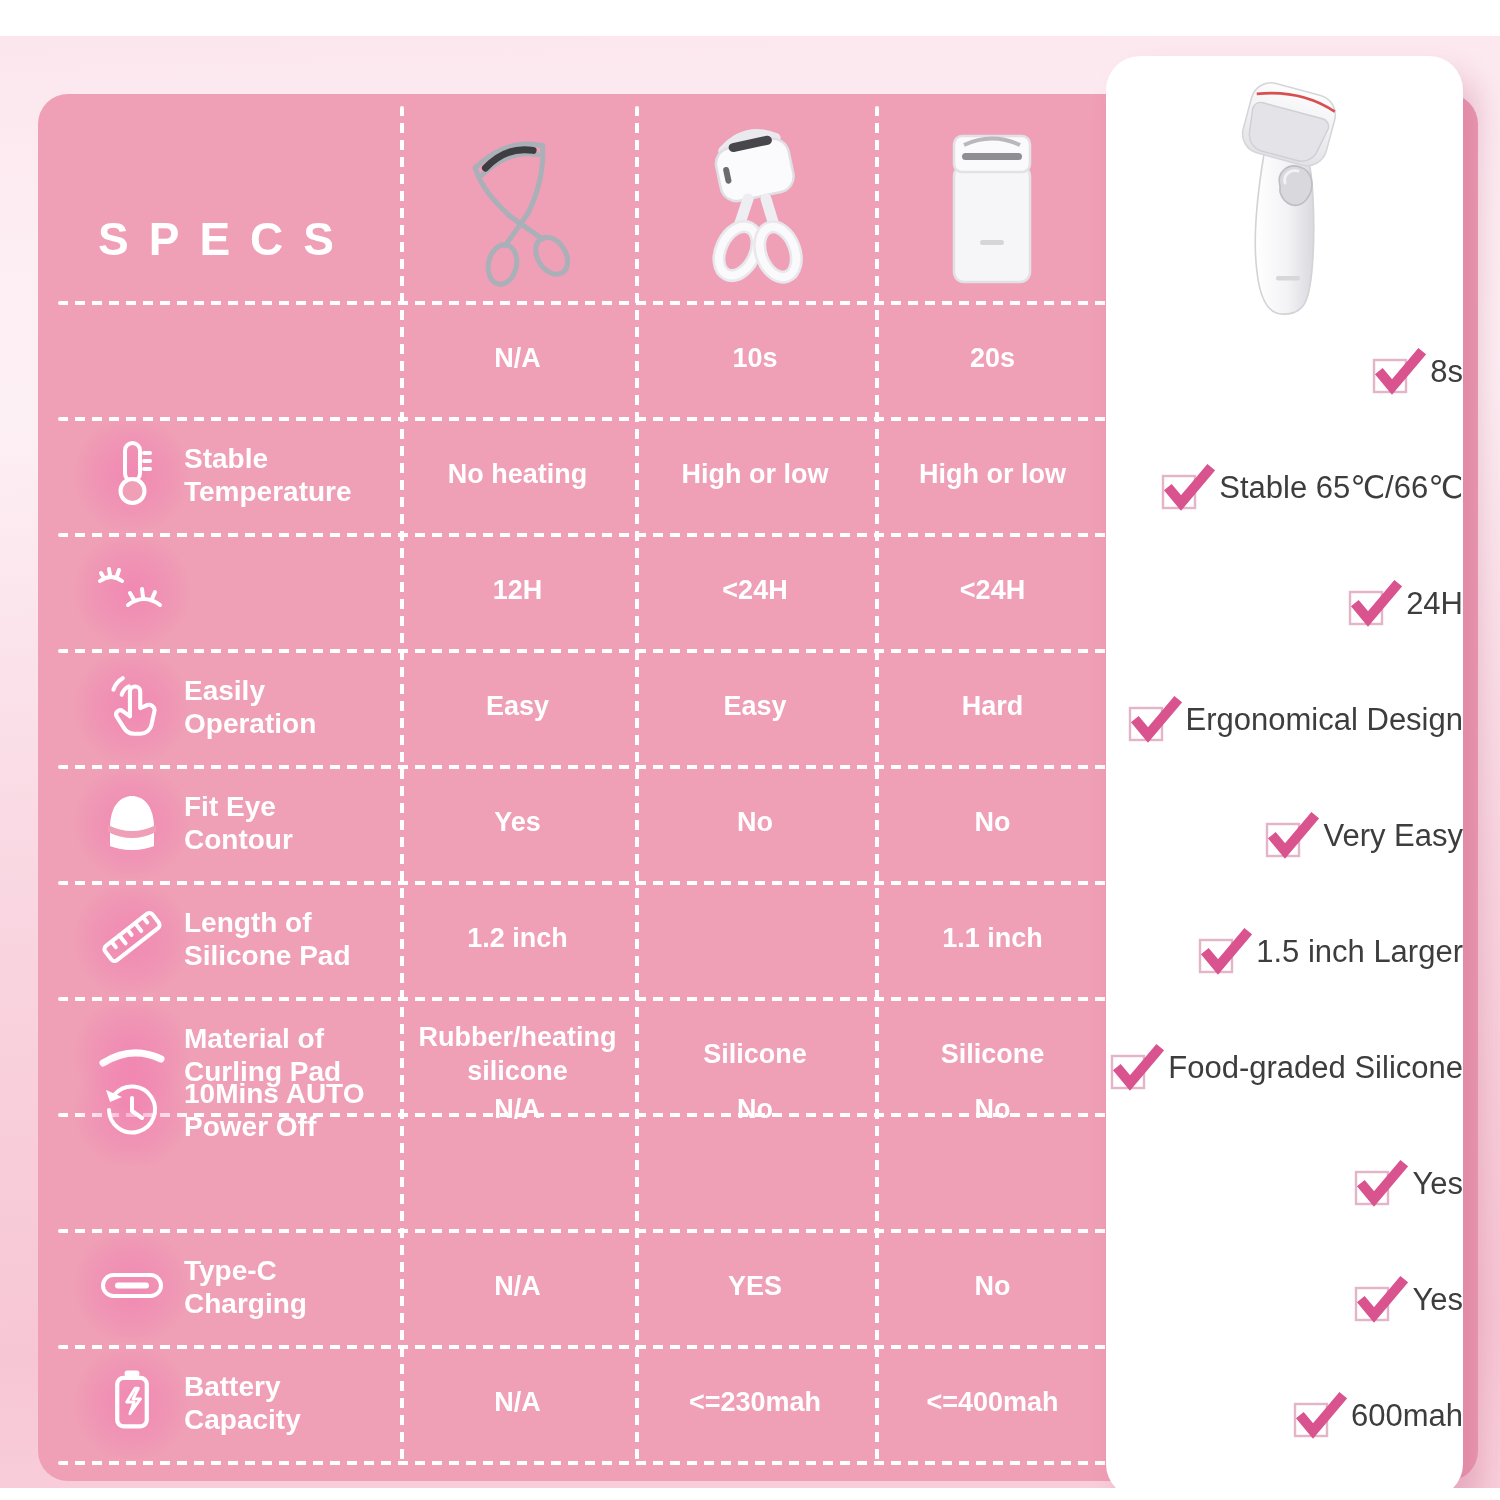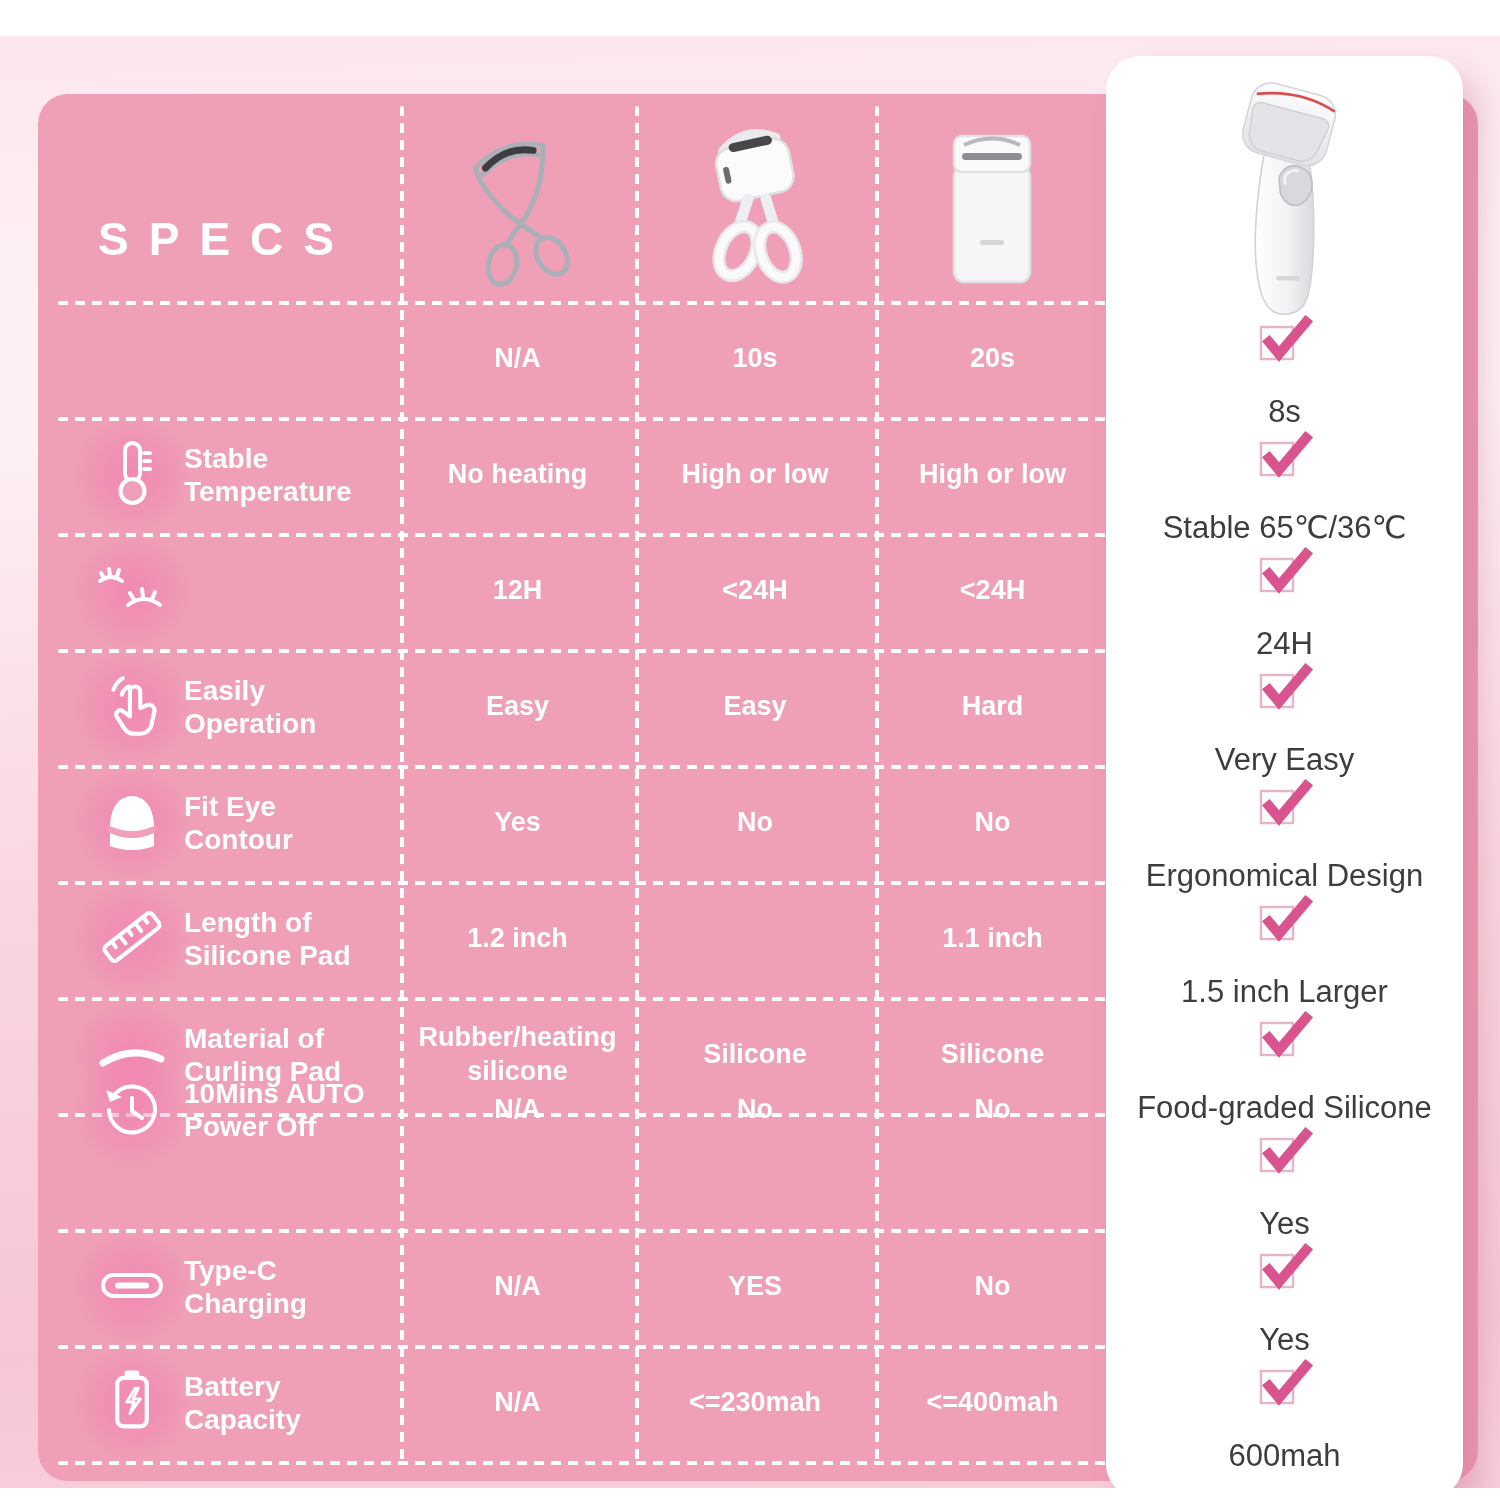--- a/index.html
+++ b/index.html
@@ -73,22 +73,22 @@
     position:absolute;left:1106px;top:20px;width:357px;height:1442px;
     background:#ffffff;border-radius:34px;
     box-shadow:16px 20px 30px rgba(186,84,122,.30);
   }
   .hero{
     height:258px;display:flex;align-items:flex-start;justify-content:center;
     padding-top:14px;box-sizing:border-box;
   }
   .p-items{display:flex;flex-direction:column;}
   .p-item{
-    height:116px;display:flex;flex-direction:column;
-    align-items:center;justify-content:space-between;gap:4px;
+    height:116px;display:flex;flex-direction:row;
+    align-items:center;justify-content:flex-end;gap:4px;
   }
   .p-check{width:56px;height:50px;display:block;}
   .p-label{
     color:#3d3d3d;font-size:31px;line-height:1.15;text-align:center;
     max-width:330px;
   }
 </style>
 </head>
 <body>
 
@@ -360,56 +360,56 @@
           </span>
           <div class="p-label">8s</div>
         </div>
         <div class="p-item">
           <span>
             <svg class="p-check" viewBox="0 0 56 50">
    <rect x="4" y="13" width="32" height="32" fill="#ffffff" stroke="#e4b4c8" stroke-width="2.4"></rect>
    <path d="M12,28 L22,40 L49,8" fill="none" stroke="#d9548f" stroke-width="10" stroke-linecap="square" stroke-linejoin="miter"></path>
             </svg>
           </span>
-          <div class="p-label">Stable 65℃/36℃</div>
+          <div class="p-label">Stable 65℃/66℃</div>
         </div>
         <div class="p-item">
           <span>
             <svg class="p-check" viewBox="0 0 56 50">
    <rect x="4" y="13" width="32" height="32" fill="#ffffff" stroke="#e4b4c8" stroke-width="2.4"></rect>
    <path d="M12,28 L22,40 L49,8" fill="none" stroke="#d9548f" stroke-width="10" stroke-linecap="square" stroke-linejoin="miter"></path>
             </svg>
           </span>
           <div class="p-label">24H</div>
         </div>
         <div class="p-item">
           <span>
             <svg class="p-check" viewBox="0 0 56 50">
    <rect x="4" y="13" width="32" height="32" fill="#ffffff" stroke="#e4b4c8" stroke-width="2.4"></rect>
    <path d="M12,28 L22,40 L49,8" fill="none" stroke="#d9548f" stroke-width="10" stroke-linecap="square" stroke-linejoin="miter"></path>
             </svg>
           </span>
+          <div class="p-label">Ergonomical Design</div>
+        </div>
+        <div class="p-item">
+          <span>
+            <svg class="p-check" viewBox="0 0 56 50">
+   <rect x="4" y="13" width="32" height="32" fill="#ffffff" stroke="#e4b4c8" stroke-width="2.4"></rect>
+   <path d="M12,28 L22,40 L49,8" fill="none" stroke="#d9548f" stroke-width="10" stroke-linecap="square" stroke-linejoin="miter"></path>
+            </svg>
+          </span>
           <div class="p-label">Very Easy</div>
         </div>
         <div class="p-item">
           <span>
             <svg class="p-check" viewBox="0 0 56 50">
    <rect x="4" y="13" width="32" height="32" fill="#ffffff" stroke="#e4b4c8" stroke-width="2.4"></rect>
    <path d="M12,28 L22,40 L49,8" fill="none" stroke="#d9548f" stroke-width="10" stroke-linecap="square" stroke-linejoin="miter"></path>
             </svg>
           </span>
-          <div class="p-label">Ergonomical Design</div>
-        </div>
-        <div class="p-item">
-          <span>
-            <svg class="p-check" viewBox="0 0 56 50">
-   <rect x="4" y="13" width="32" height="32" fill="#ffffff" stroke="#e4b4c8" stroke-width="2.4"></rect>
-   <path d="M12,28 L22,40 L49,8" fill="none" stroke="#d9548f" stroke-width="10" stroke-linecap="square" stroke-linejoin="miter"></path>
-            </svg>
-          </span>
           <div class="p-label">1.5 inch Larger</div>
         </div>
         <div class="p-item">
           <span>
             <svg class="p-check" viewBox="0 0 56 50">
    <rect x="4" y="13" width="32" height="32" fill="#ffffff" stroke="#e4b4c8" stroke-width="2.4"></rect>
    <path d="M12,28 L22,40 L49,8" fill="none" stroke="#d9548f" stroke-width="10" stroke-linecap="square" stroke-linejoin="miter"></path>
             </svg>
           </span>
           <div class="p-label">Food-graded Silicone</div>

